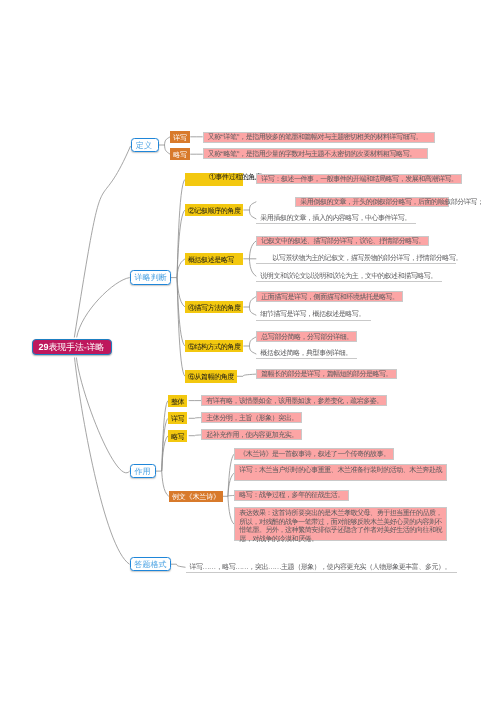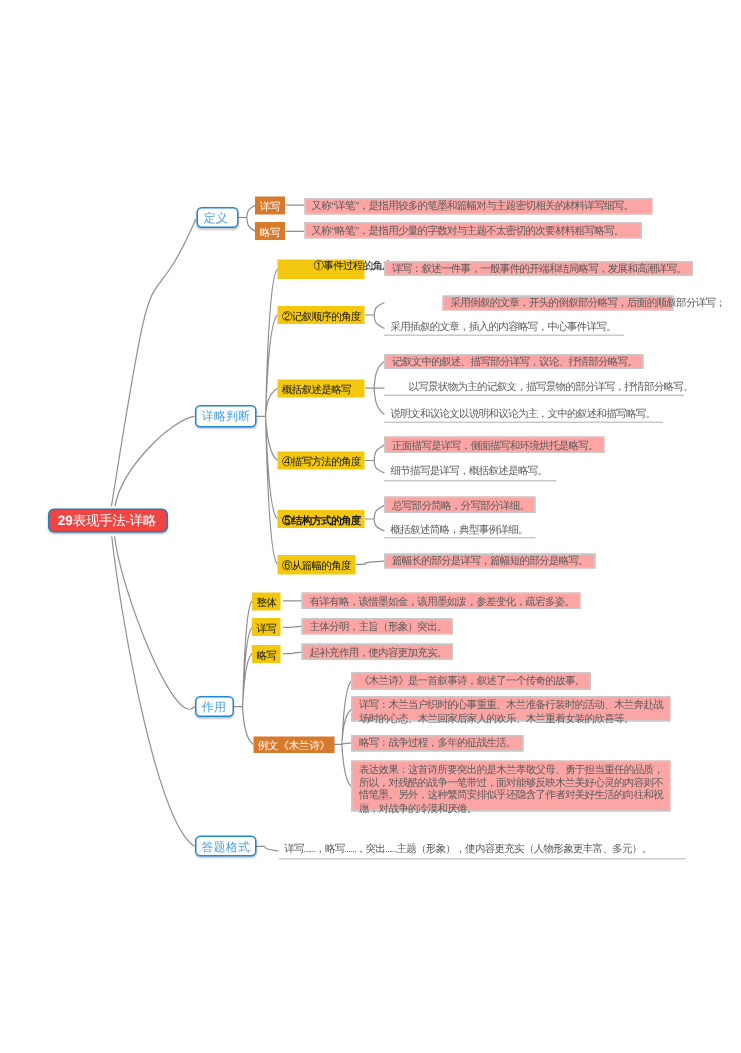--- a/index.html
+++ b/index.html
@@ -11,21 +11,21 @@
   #canvas{position:relative;width:494px;height:702px;background:#ffffff;
           overflow:hidden;}
   #links{position:absolute;left:0;top:0;width:494px;height:702px;overflow:visible;}
 
   
   .n{position:absolute;box-sizing:border-box;white-space:nowrap;}
   .t{position:absolute;left:0;top:0;white-space:nowrap;line-height:1;
      -webkit-font-smoothing:antialiased;}
   .t i{font-style:normal;display:block;white-space:nowrap;}
 
-  .root{background:#ef4444;border:1px solid #1d7fc2;border-radius:4px;
+  .root{background:#be185d;border:1px solid #1d7fc2;border-radius:4px;
         box-shadow:0 1px 1.5px rgba(0,0,0,.3);}
   .root .t{color:#fff;font-size:9px;letter-spacing:-0.2px;}
   .root .t b{font-family:"Liberation Sans",sans-serif;font-weight:bold;
              letter-spacing:0;}
 
   .blue{background:#fff;border:1.4px solid #1f86d9;border-radius:3.5px;
         box-shadow:0 1px 1.4px rgba(0,0,0,.22);}
   .blue .t{color:#4aa2e3;font-size:8px;letter-spacing:0.1px;}
 
   .orange{background:#d87a2b;}
@@ -112,21 +112,21 @@
     <div class="n yellow" style="left: 185.1px; top: 300.7px; width: 58.28px; height: 12.6px;">
       <span class="t" style="left: 2.9px; top: 4.22px;">④描写方法的角度</span>
     </div>
     <div class="n note" style="left: 256.3px; top: 291px; width: 146.94px; height: 10.9px;">
       <span class="t" style="left: 4px; top: 0.5px; line-height: 8.7px;">正面描写是详写，侧面描写和环境烘托是略写。</span>
     </div>
     <div class="n under" style="left: 256.3px; top: 309.9px; width: 114.24px; height: 10.9px;">
       <span class="t" style="left: 4px; top: 0.5px; line-height: 8.7px;">细节描写是详写，概括叙述是略写。</span>
     </div>
     <div class="n yellow" style="left: 185.1px; top: 339.7px; width: 58.28px; height: 12.6px;">
-      <span class="t" style="left: 2.9px; top: 4.22px; font-weight: bold;">⑤结构方式的角度</span>
+      <span class="t" style="left: 2.9px; top: 4.22px;">⑤结构方式的角度</span>
     </div>
     <div class="n note" style="left: 256.3px; top: 331.3px; width: 101.16px; height: 10.9px;">
       <span class="t" style="left: 4px; top: 0.5px; line-height: 8.7px;">总写部分简略，分写部分详细。</span>
     </div>
     <div class="n under" style="left: 256.3px; top: 348.6px; width: 101.16px; height: 10.9px;">
       <span class="t" style="left: 4px; top: 0.5px; line-height: 8.7px;">概括叙述简略，典型事例详细。</span>
     </div>
     <div class="n yellow" style="left: 185.1px; top: 370px; width: 51.72px; height: 12.6px;">
       <span class="t" style="left: 2.9px; top: 4.22px;">⑥从篇幅的角度</span>
     </div>
@@ -156,36 +156,35 @@
     </div>
     <div class="n orange" style="left: 168.8px; top: 490.5px; width: 54.15px; height: 11.5px;">
       <span class="t" style="left: 3.1px; top: 3.525px;">例文《木兰诗》</span>
     </div>
     <div class="n note" style="left: 234.3px; top: 448.4px; width: 160.02px; height: 11.2px;">
       <span class="t" style="left: 4px; top: 0.5px; line-height: 8.7px;">《木兰诗》是一首叙事诗，叙述了一个传奇的故事。</span>
     </div>
     <div class="n note" style="left: 234.3px; top: 464.4px; width: 212.34px; height: 17px;">
       <span class="t" style="left: 4px; top: 0.5px; line-height: 8.7px;">
         <i>详写：木兰当户织时的心事重重、木兰准备行装时的活动、木兰奔赴战</i>
-        <i>场时的心态、木兰回家后家人的欢乐、木兰重着女装的欣喜等。</i>
       </span>
     </div>
     <div class="n note" style="left: 234.3px; top: 489.9px; width: 114.24px; height: 10.9px;">
       <span class="t" style="left: 4px; top: 0.5px; line-height: 8.7px;">略写：战争过程，多年的征战生活。</span>
     </div>
     <div class="n note" style="left: 234.3px; top: 507.4px; width: 212.34px; height: 34px; text-decoration: underline;">
       <span class="t" style="left: 4px; top: 0.5px; line-height: 8.7px;">
         <i>表达效果：这首诗所要突出的是木兰孝敬父母、勇于担当重任的品质，</i>
         <i>所以，对残酷的战争一笔带过，面对能够反映木兰美好心灵的内容则不</i>
         <i>惜笔墨。另外，这种繁简安排似乎还隐含了作者对美好生活的向往和祝</i>
         <i>愿，对战争的冷漠和厌倦。</i>
       </span>
     </div>
     <div class="n blue" style="left: 129.5px; top: 557px; width: 41px; height: 14.4px;">
       <span class="t" style="left: 3.8px; top: 3.1px;">答题格式</span>
     </div>
     <div class="n under" style="left: 185.5px; top: 562px; width: 271.2px; height: 10.5px;">
-      <span class="t" style="left: 4px; top: 0.5px; line-height: 8.7px; font-family: Liberation Mono, monospace;">详写……，略写……，突出……主题（形象），使内容更充实（人物形象更丰富、多元）。</span>
+      <span class="t" style="left: 4px; top: 0.5px; line-height: 8.7px;">详写……，略写……，突出……主题（形象），使内容更充实（人物形象更丰富、多元）。</span>
     </div>
     <div class="n root" style="left: 31.5px; top: 338.5px; width: 80.5px; height: 16.5px;">
       <span class="t" style="left: 6px; top: 3.6px;"><b>29</b><span>表现手法-详略</span></span>
     </div>
   </div>
 
 </body></html>

